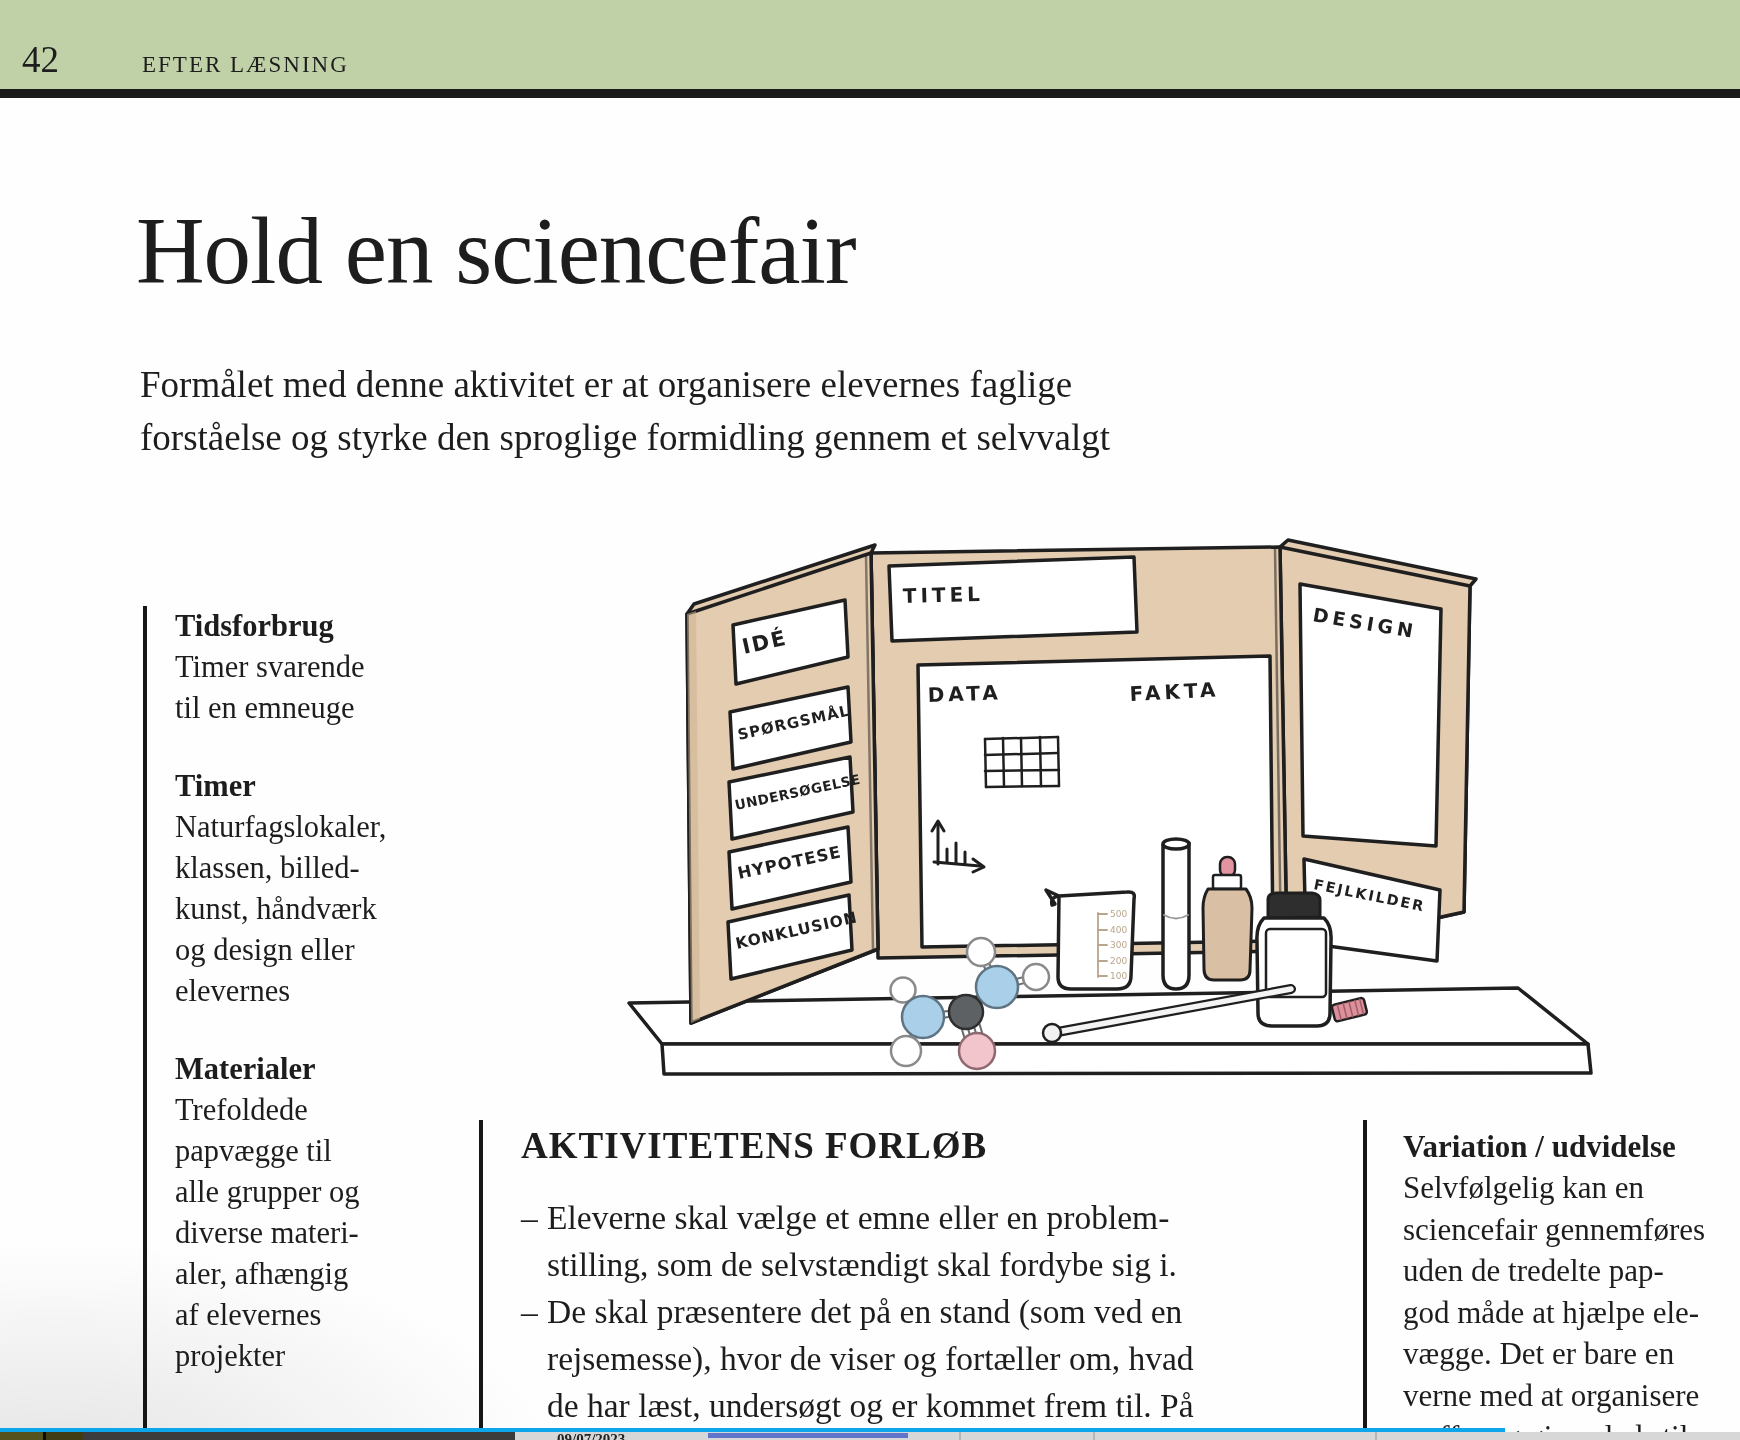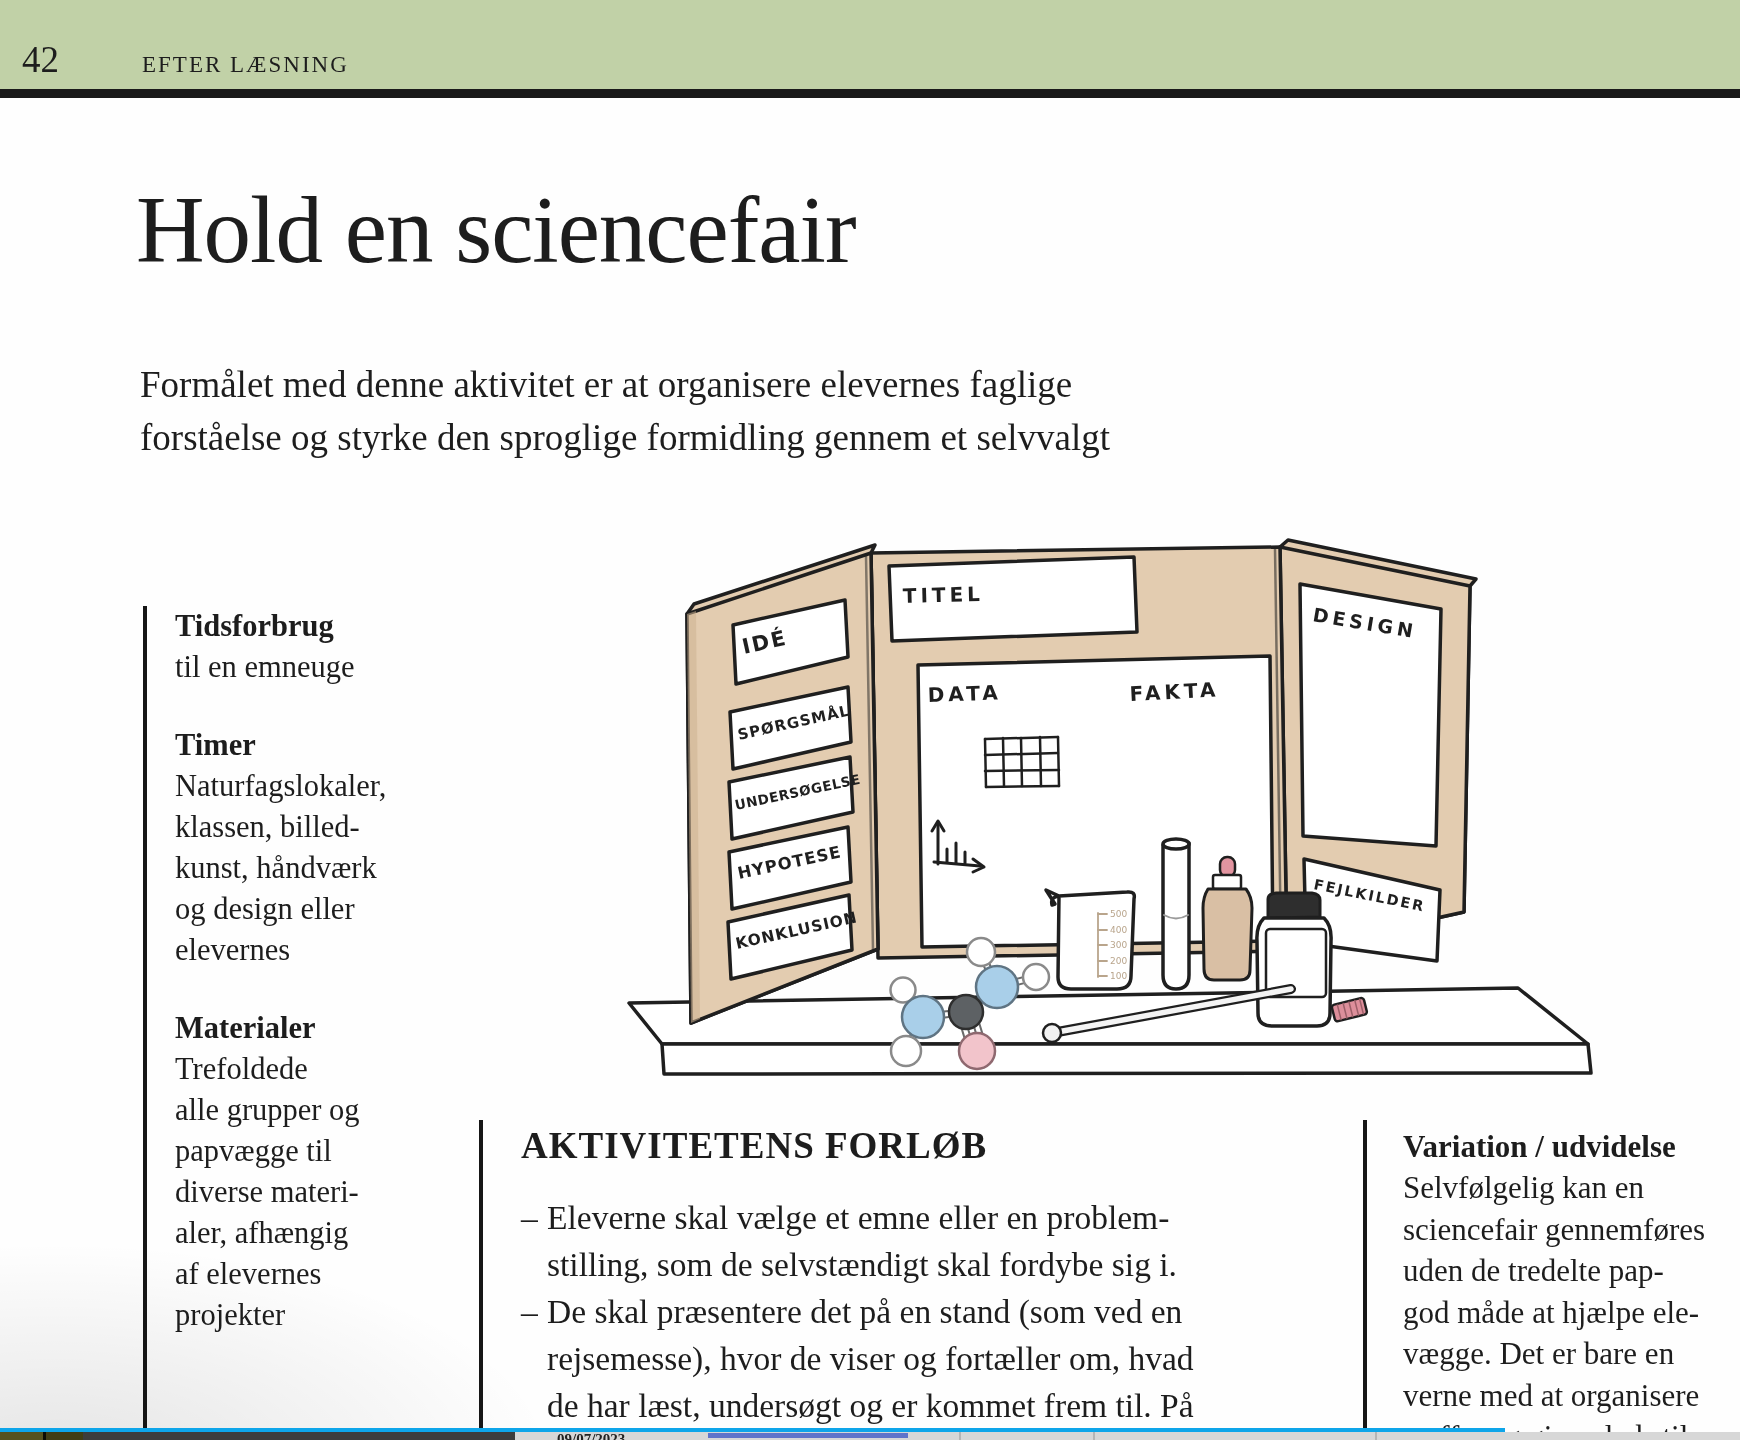--- a/index.html
+++ b/index.html
@@ -20,21 +20,21 @@
     position:relative;width:1740px;height:1440px;overflow:hidden;
     background:#fefefe;color:var(--text-black);
     font-family:"Liberation Serif",serif;
   }
   
   .topbar{position:absolute;left:0;top:0;width:1740px;height:89px;background:var(--header-green);}
   .topbar-rule{position:absolute;left:0;top:89px;width:1740px;height:9px;background:var(--rule-black);}
   .page-number{position:absolute;left:22px;top:40px;font-size:37px;line-height:40px;}
   .section-label{position:absolute;left:142px;top:49px;font-size:23px;line-height:32px;font-weight:normal;letter-spacing:2px;}
   
-  .title{position:absolute;left:136px;top:180px;font-size:95px;line-height:100px;letter-spacing:-1px;text-align:right;}
+  .title{position:absolute;left:136px;top:201px;font-size:95px;line-height:100px;letter-spacing:-1px;text-align:right;}
   .intro{position:absolute;left:140px;top:358px;font-size:37px;line-height:53px;white-space:nowrap;}
   
   .sidebar{position:absolute;left:143px;top:606px;height:822px;border-left:4px solid #161616;padding-left:28px;width:300px;}
   .sb-section{margin:0 0 37px 0;}
   .sb-heading{font-weight:bold;font-size:30.5px;line-height:41px;}
   .sb-line{font-size:30.5px;line-height:41px;white-space:nowrap;}
   
   .activity{position:absolute;left:479px;top:1120px;height:308px;border-left:4.5px solid #161616;padding:6px 0 0 38px;width:810px;}
   .act-heading{font-weight:bold;font-size:37px;line-height:40px;letter-spacing:1px;margin:0 0 28px 0;white-space:nowrap;}
   .bullet{position:relative;padding-left:26px;}
@@ -77,35 +77,36 @@
 
   <h1 class="title" style="margin:0;font-weight:500;">Hold en sciencefair</h1>
   <div class="intro">
     <div>Formålet med denne aktivitet er at organisere elevernes faglige</div>
     <div>forståelse og styrke den sproglige formidling gennem et selvvalgt</div>
   </div>
 
   <div class="sidebar">
     <div class="sb-section">
       <div class="sb-heading">Tidsforbrug</div>
+      <div class="sb-line">Timer svarende</div>
       <div class="sb-line">til en emneuge</div>
     </div>
     <div class="sb-section">
       <div class="sb-heading">Timer</div>
       <div class="sb-line">Naturfagslokaler,</div>
       <div class="sb-line">klassen, billed-</div>
       <div class="sb-line">kunst, håndværk</div>
       <div class="sb-line">og design eller</div>
       <div class="sb-line">elevernes</div>
     </div>
     <div class="sb-section">
       <div class="sb-heading">Materialer</div>
       <div class="sb-line">Trefoldede</div>
+      <div class="sb-line">papvægge til</div>
       <div class="sb-line">alle grupper og</div>
-      <div class="sb-line">papvægge til</div>
       <div class="sb-line">diverse materi-</div>
       <div class="sb-line">aler, afhængig</div>
       <div class="sb-line">af elevernes</div>
       <div class="sb-line">projekter</div>
     </div>
   </div>
 
   <svg class="illo" viewBox="0 0 1740 1440" aria-hidden="true">
     <g stroke="#1f1f1f" stroke-width="3.5" stroke-linejoin="round" stroke-linecap="round" fill="none">
 

